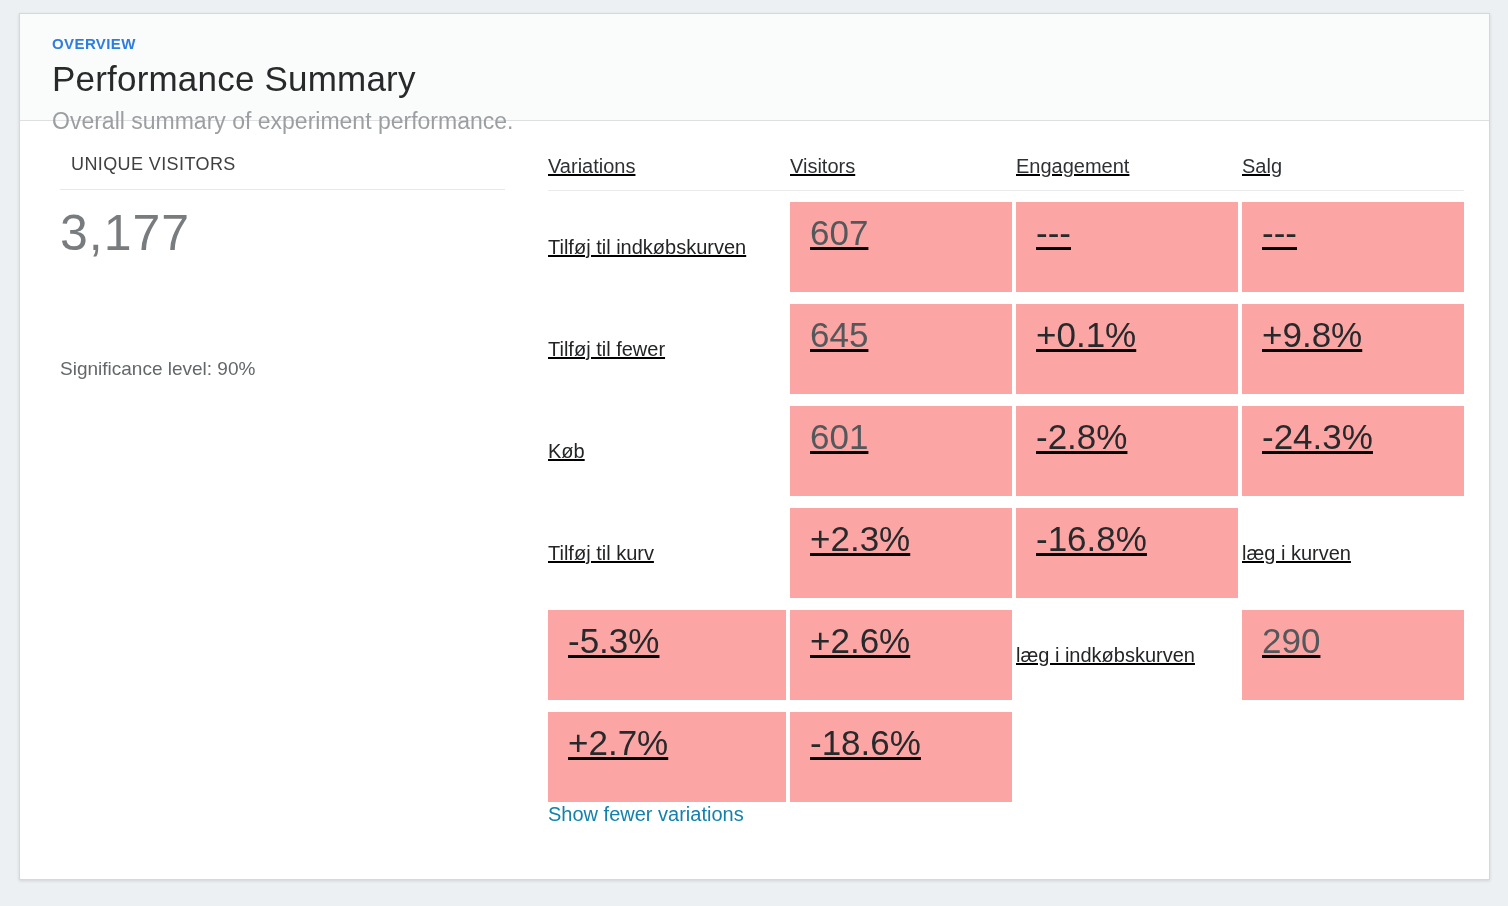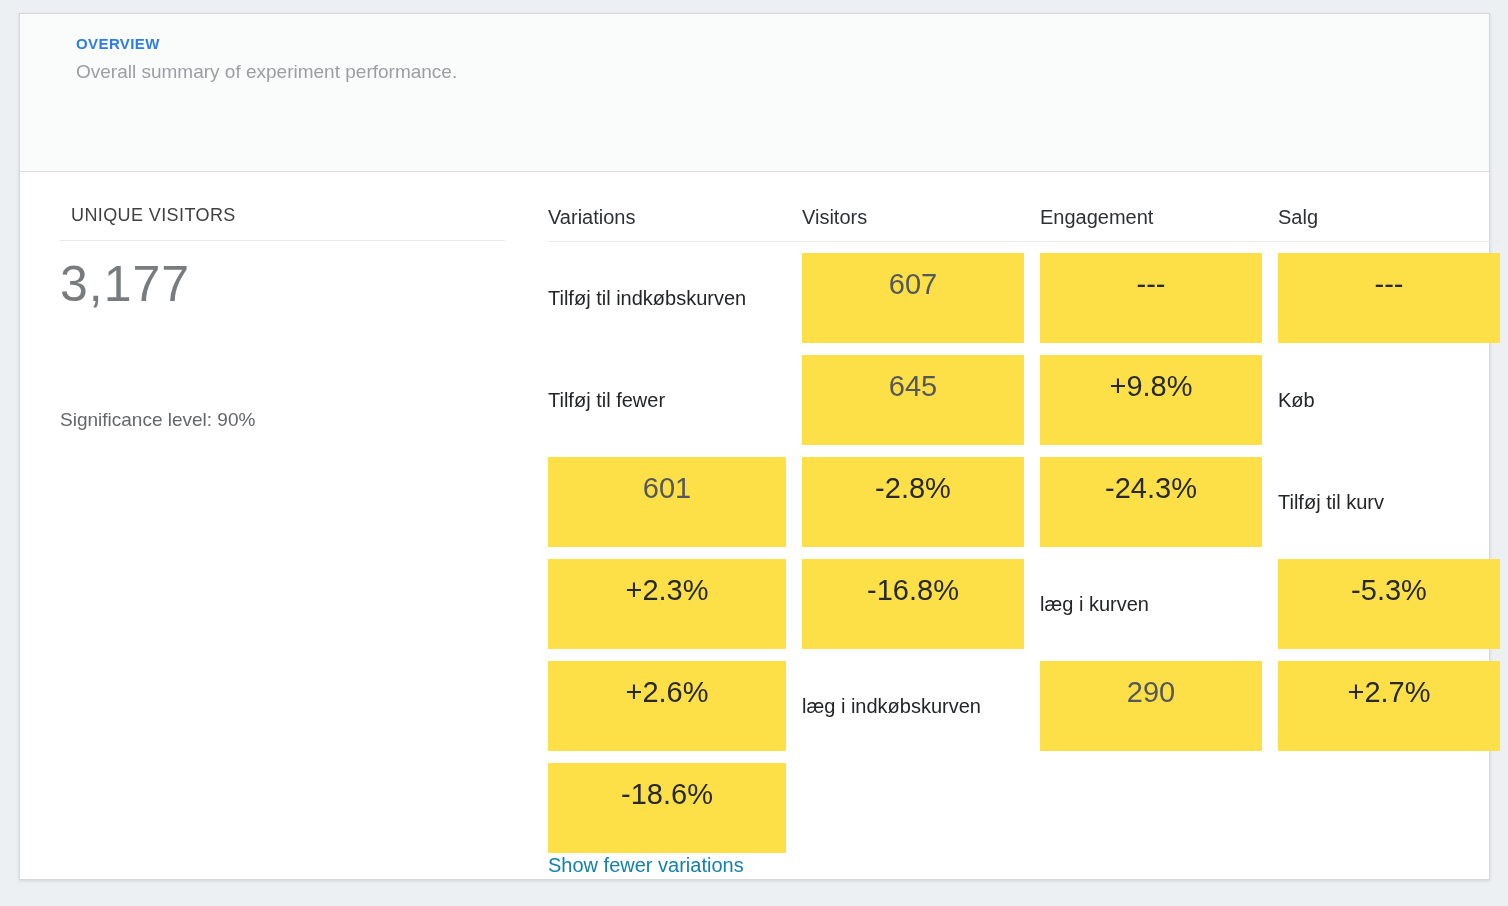--- a/index.html
+++ b/index.html
@@ -12,41 +12,41 @@
   .card {
     position: absolute;
     left: 19px; top: 13px;
     width: 1471px; height: 867px;
     background: #ffffff;
     border: 1px solid #d6d9db;
     box-shadow: 0 1px 3px rgba(0,0,0,0.12);
   }
   
   .card-header {
-    height: 158px;
+    height: 107px;
     background: #fafbfb;
     border-bottom: 1px solid #dddfe1;
-    padding: 21px 40px 0 56px;
+    padding: 21px 40px 0 32px;
   }
   .eyebrow {
     font-size: 15px;
     font-weight: 700;
     letter-spacing: 0.4px;
     color: #2e7de1;
   }
   .page-title {
     margin-top: 7px;
     font-size: 35px;
     font-weight: 400;
     color: #28292b;
     letter-spacing: 0.2px;
   }
   .page-subtitle {
     margin-top: 9px;
-    font-size: 19px;
+    font-size: 23px;
     color: #9c9fa2;
   }
   
   .card-body { display: flex; height: 726px; }
   .left-panel {
     width: 528px;
     padding: 33px 0 0 40px;
     flex: 0 0 528px;
   }
   .uv-label {
@@ -71,21 +71,22 @@
   .sig-level {
     margin-top: 96px;
     font-size: 19px;
     color: #64676a;
   }
   
   .results { padding-top: 33px; }
   .tgrid {
     display: grid;
     grid-template-columns: 238px 222px 222px 222px;
-    column-gap: 16px;
+    column-gap: 4px;
+    text-decoration: underline;
   }
   .thead {
     padding-bottom: 12px;
     border-bottom: 1px solid #e9eaeb;
   }
   .th {
     font-size: 20px;
     color: #2e3134;
     line-height: 24px;
   }
@@ -94,44 +95,45 @@
     row-gap: 12px;
     grid-auto-rows: 90px;
   }
   .row-label {
     display: flex;
     align-items: center;
     font-size: 20px;
     color: #232527;
   }
   .cell {
-    background: #fde047;
-    text-align: center;
+    background: #fca5a5;
+    text-align: left;
     padding: 14px 20px 0 20px;
-    font-size: 29px;
+    font-size: 35px;
     line-height: 34px;
   }
   .cell.visitors { color: #55585b; }
   .cell.delta { color: #27292b; }
   .footer-link {
     display: inline-block;
     margin-top: 1px;
     font-size: 20px;
     color: #1480ab;
     text-decoration: none;
     cursor: pointer;
   }
 </style>
 </head>
 <body>
 
 <div class="card">
 
   <div class="card-header">
     <div class="eyebrow">OVERVIEW</div>
+    <div class="page-title">Performance Summary</div>
     <div class="page-subtitle">Overall summary of experiment performance.</div>
   </div>
 
   <div class="card-body">
 
     <div class="left-panel">
       <div class="uv-label">UNIQUE VISITORS</div>
       <div class="uv-divider"></div>
       <div class="uv-value">3,177</div>
       <div class="sig-level">Significance level: 90%</div>
@@ -148,20 +150,21 @@
 
       <div class="tgrid rows">
 
         <div class="row-label">Tilføj til indkøbskurven</div>
         <div class="cell visitors">607</div>
         <div class="cell delta">---</div>
         <div class="cell delta">---</div>
 
         <div class="row-label">Tilføj til fewer</div>
         <div class="cell visitors">645</div>
+        <div class="cell delta">+0.1%</div>
         <div class="cell delta">+9.8%</div>
 
         <div class="row-label">Køb</div>
         <div class="cell visitors">601</div>
         <div class="cell delta">-2.8%</div>
         <div class="cell delta">-24.3%</div>
 
         <div class="row-label">Tilføj til kurv</div>
         <div class="cell delta">+2.3%</div>
         <div class="cell delta">-16.8%</div>

